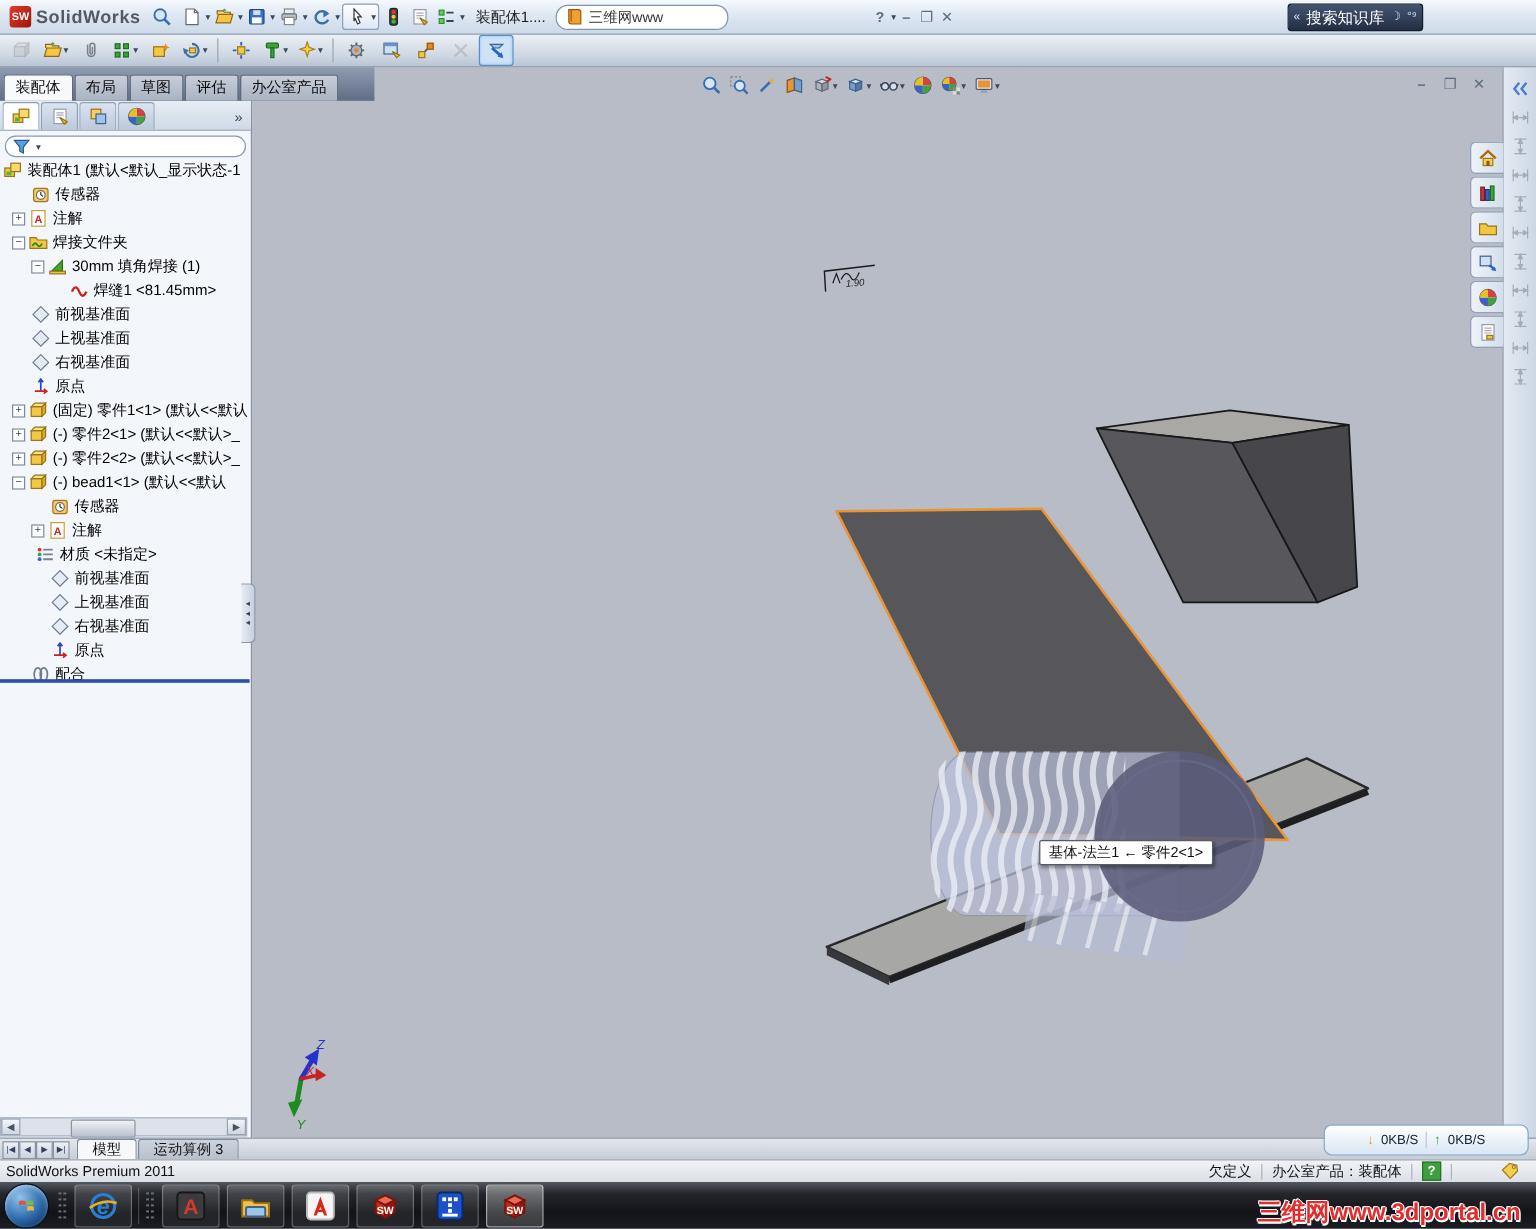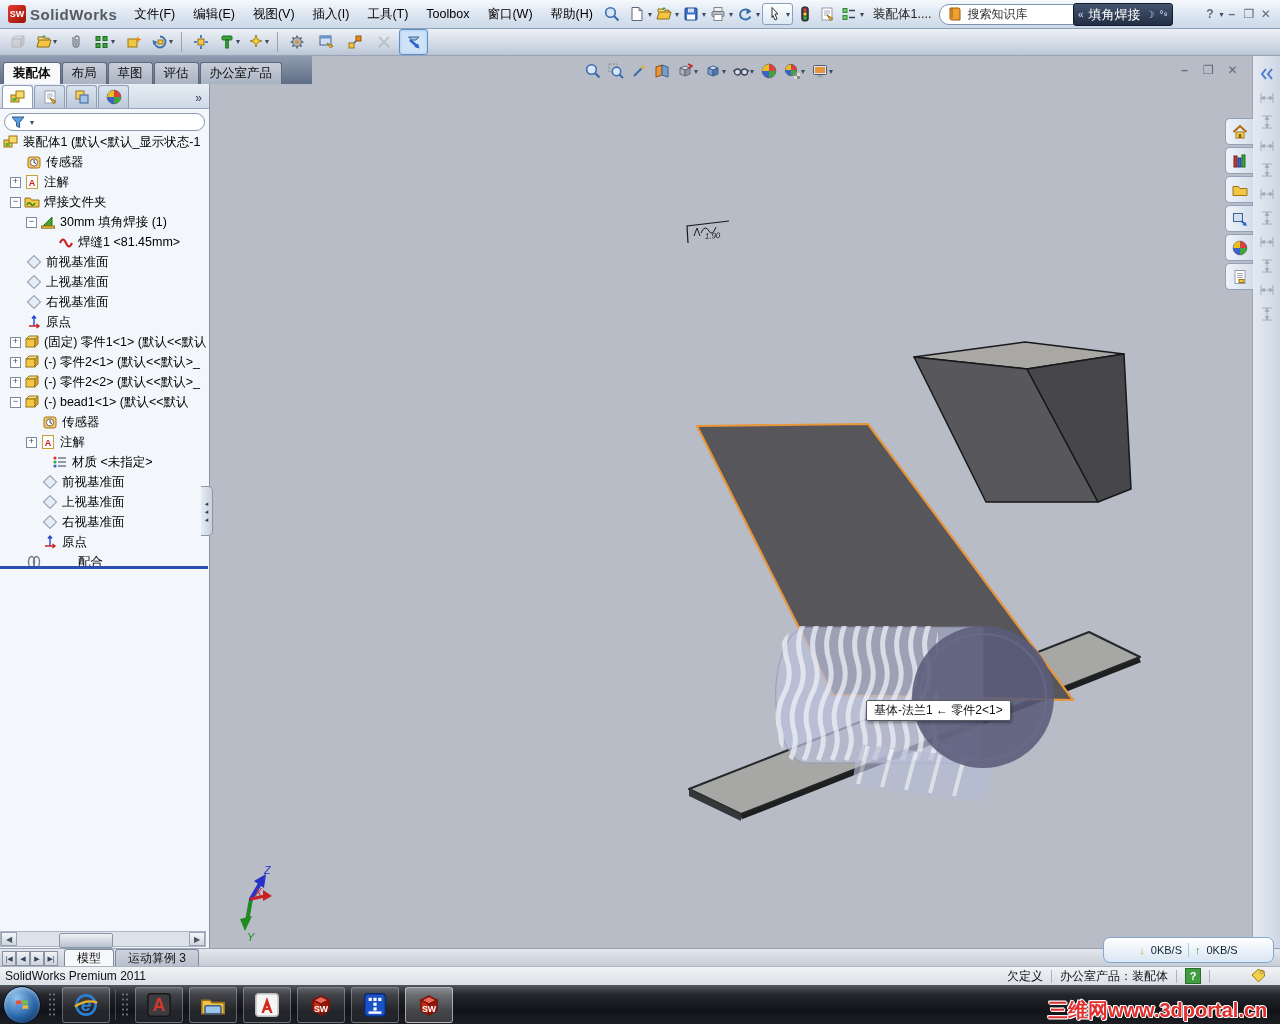--- a/index.html
+++ b/index.html
@@ -36,21 +36,21 @@
   .tbtn{width:27px;height:24px;display:flex;align-items:center;justify-content:center;border-radius:3px;margin:0 1px}
   .tbtn.pressed{background:#cfe3f8;border:1px solid #5a8fc8;box-shadow:inset 0 0 3px #9cc4ea}
   .tbtn.grayed{opacity:.45;filter:grayscale(1)}
   .tsep{width:1px;height:20px;background:#9aa4b2;margin:0 4px}
   
   #cmdband{left:0;top:56px;width:312px;height:28px;background:linear-gradient(#909cb0,#5f6d85);
     display:flex;align-items:flex-end;padding-left:3px;box-sizing:border-box;z-index:30}
   .ctab{height:21px;line-height:21px;padding:0 9px;font-size:12.5px;color:#0c0c0c;
     background:linear-gradient(#c8cfda,#a9b2c1);border:1px solid #5f6a7e;border-bottom:none;
     border-radius:3px 3px 0 0;margin-right:1px;white-space:nowrap}
-  .ctab.active{background:#f7f9fb;font-weight:bold}
+  .ctab.active{background:#f7f9fb;font-weight:normal}
   
   #viewport{left:210px;top:56px;width:1042px;height:892px;background:#b7bcc6;overflow:hidden}
   #scene{position:absolute;left:0;top:0}
   #headsup{position:absolute;left:373px;top:4px;display:flex;align-items:center;gap:3px}
   .hbtn{height:22px;display:flex;align-items:center;justify-content:center;padding:0 2px;border-radius:3px}
   #docwinbtns{position:absolute;left:966px;top:6px;display:flex;gap:7px}
   #tooltip{position:absolute;left:656px;top:644px;height:17px;line-height:17px;background:#fff;
     border:1px solid #565b63;border-radius:2px;padding:1px 7px;font-size:12px;color:#111;
     box-shadow:1px 2px 3px rgba(0,0,0,.35);white-space:nowrap}
   
@@ -125,30 +125,20 @@
   .icon16{width:16px;height:16px;display:block}
 </style>
 </head>
 <body>
 
 <div id="titlebar" class="abs">
   <div id="swlogo">
     <div id="swcube">SW</div>
     <span id="swname">SolidWorks</span>
   </div>
-  <div id="menubar" style="display:flex">
-      <span class="menuitem">文件(F)</span>
-      <span class="menuitem">编辑(E)</span>
-      <span class="menuitem">视图(V)</span>
-      <span class="menuitem">插入(I)</span>
-      <span class="menuitem">工具(T)</span>
-      <span class="menuitem">Toolbox</span>
-      <span class="menuitem">窗口(W)</span>
-      <span class="menuitem">帮助(H)</span>
-    </div>
   <span class="qicon" id="menusearch">
       <svg class="icon16" width="16" height="16" viewBox="0 0 16 16">
         <circle cx="6.5" cy="6.5" r="4.8" fill="#d8e6f4" stroke="#3a6fae" stroke-width="1.6"></circle>
         <line x1="10" y1="10" x2="14.5" y2="14.5" stroke="#3a6fae" stroke-width="2.2"></line>
       </svg>
     </span>
   <div id="quickicons" style="display:flex;align-items:center;margin-left:4px">
       <span class="qwrap">
         <span class="qicon">
           <svg class="icon16" width="16" height="16" viewBox="0 0 16 16">
@@ -236,33 +226,33 @@
       </span>
     </div>
   <span id="doctitle">装配体1....</span>
   <div id="searchbox">
     <span id="searchbook">
         <svg class="icon16" width="16" height="16" viewBox="0 0 16 16">
           <path d="M3,2 H11 a2,2 0 0 1 2,2 V14 H5 a2,2 0 0 1 -2,-2 Z" fill="#f0a030" stroke="#9a5a10"></path>
           <path d="M5,2 V12" stroke="#9a5a10"></path>
         </svg>
       </span>
-    <span>搜索知识库</span>
+    <span>三维网www</span>
   </div>
   <div style="display:flex;align-items:center;margin-left:118px">
     <span class="winbtn">?</span>
     <span class="dd">▾</span>
     <span class="winbtn">–</span>
     <span class="winbtn">❐</span>
     <span class="winbtn">✕</span>
   </div>
 </div>
 <div id="imebadge">
   <span class="seg">«</span>
-  <span>填角焊接</span>
+  <span>搜索知识库</span>
   <span class="seg">☽</span>
   <span class="seg">°⁹</span>
 </div>
 
 <div id="toolbar" class="abs">
     <span class="tbtn grayed">
       <svg class="icon16" width="16" height="16" viewBox="0 0 16 16">
         <path d="M2,5 L5,2 H14 L11,5 Z" fill="#d8d8d8" stroke="#909090"></path>
         <rect x="2" y="5" width="9" height="8" fill="#c4c4c4" stroke="#909090"></rect>
         <path d="M11,5 L14,2 V10 L11,13 Z" fill="#aaaaaa" stroke="#909090"></path>
@@ -725,21 +715,21 @@
       <div class="trow" style="padding-left: 26px;">
         <span class="texp">+</span>
         <span class="ticon">
           <svg class="icon16" width="16" height="16" viewBox="0 0 16 16">
             <rect x="2.5" y="1.5" width="11" height="13" fill="#fff" stroke="#c8a038"></rect>
             <text x="8" y="11.5" text-anchor="middle" font-size="9" font-weight="bold" fill="#cc2222">A</text>
           </svg>
         </span>
         <span>注解</span>
       </div>
-      <div class="trow" style="padding-left: 52px;">
+      <div class="trow" style="padding-left: 30px;">
         <span class="ticon">
           <svg class="icon16" width="16" height="16" viewBox="0 0 16 16">
             <g stroke="#79828e" stroke-width="1.6">
               <line x1="6" y1="4" x2="14" y2="4"></line>
               <line x1="6" y1="8" x2="14" y2="8"></line>
               <line x1="6" y1="12" x2="14" y2="12"></line>
             </g>
             <circle cx="3" cy="4" r="1.6" fill="#d33"></circle>
             <circle cx="3" cy="8" r="1.6" fill="#3a3"></circle>
             <circle cx="3" cy="12" r="1.6" fill="#36c"></circle>
@@ -773,21 +763,21 @@
       </div>
       <div class="trow" style="padding-left: 42px;">
         <span class="ticon">
           <svg class="icon16" width="16" height="16" viewBox="0 0 16 16">
             <path d="M8,2 V12 M6,4.5 L8,2 L10,4.5" stroke="#2244cc" fill="none" stroke-width="1.4"></path>
             <path d="M3,12 H13 M10.5,10 L13,12 L10.5,14" stroke="#cc2222" fill="none" stroke-width="1.4"></path>
           </svg>
         </span>
         <span>原点</span>
       </div>
-      <div class="trow" style="padding-left: 26px; gap: 32px;">
+      <div class="trow" style="padding-left: 26px;">
         <span class="ticon">
           <svg class="icon16" width="16" height="16" viewBox="0 0 16 16">
             <ellipse cx="5.5" cy="8" rx="3" ry="5.5" fill="none" stroke="#707a88" stroke-width="1.4"></ellipse>
             <ellipse cx="10.5" cy="8" rx="3" ry="5.5" fill="none" stroke="#707a88" stroke-width="1.4"></ellipse>
           </svg>
         </span>
         <span>配合</span>
       </div>
     </div>
   <div id="splitline"></div>

